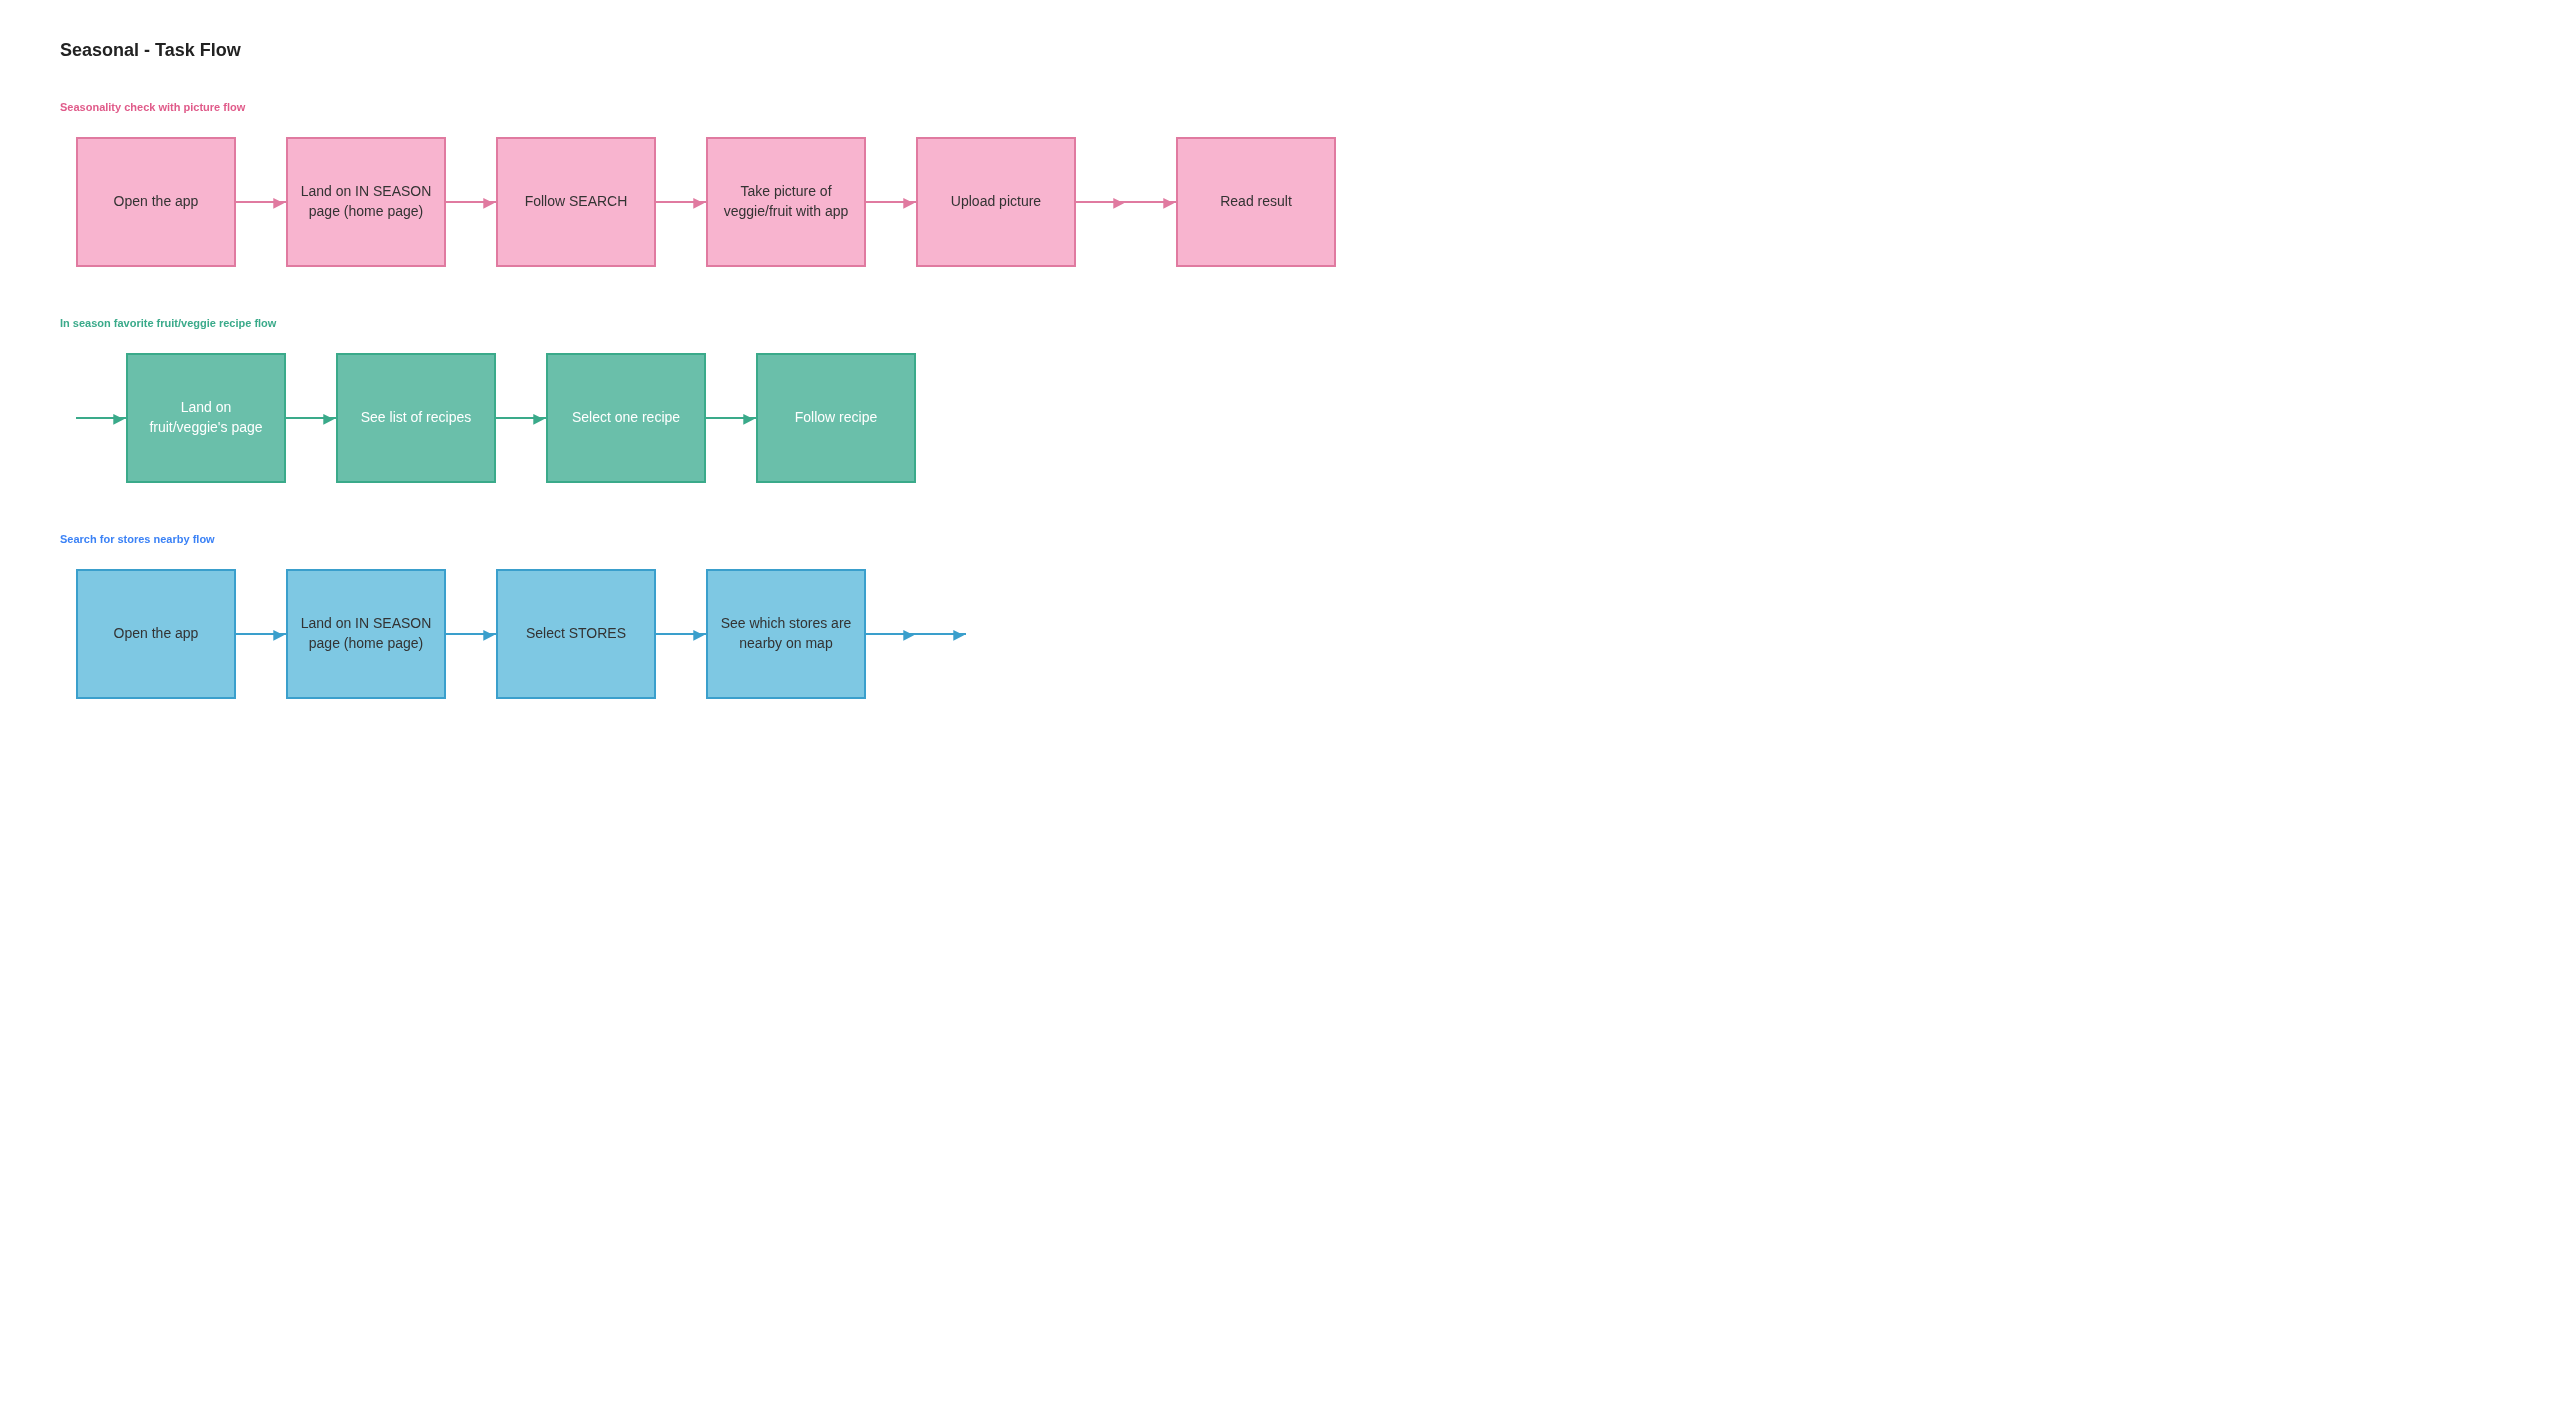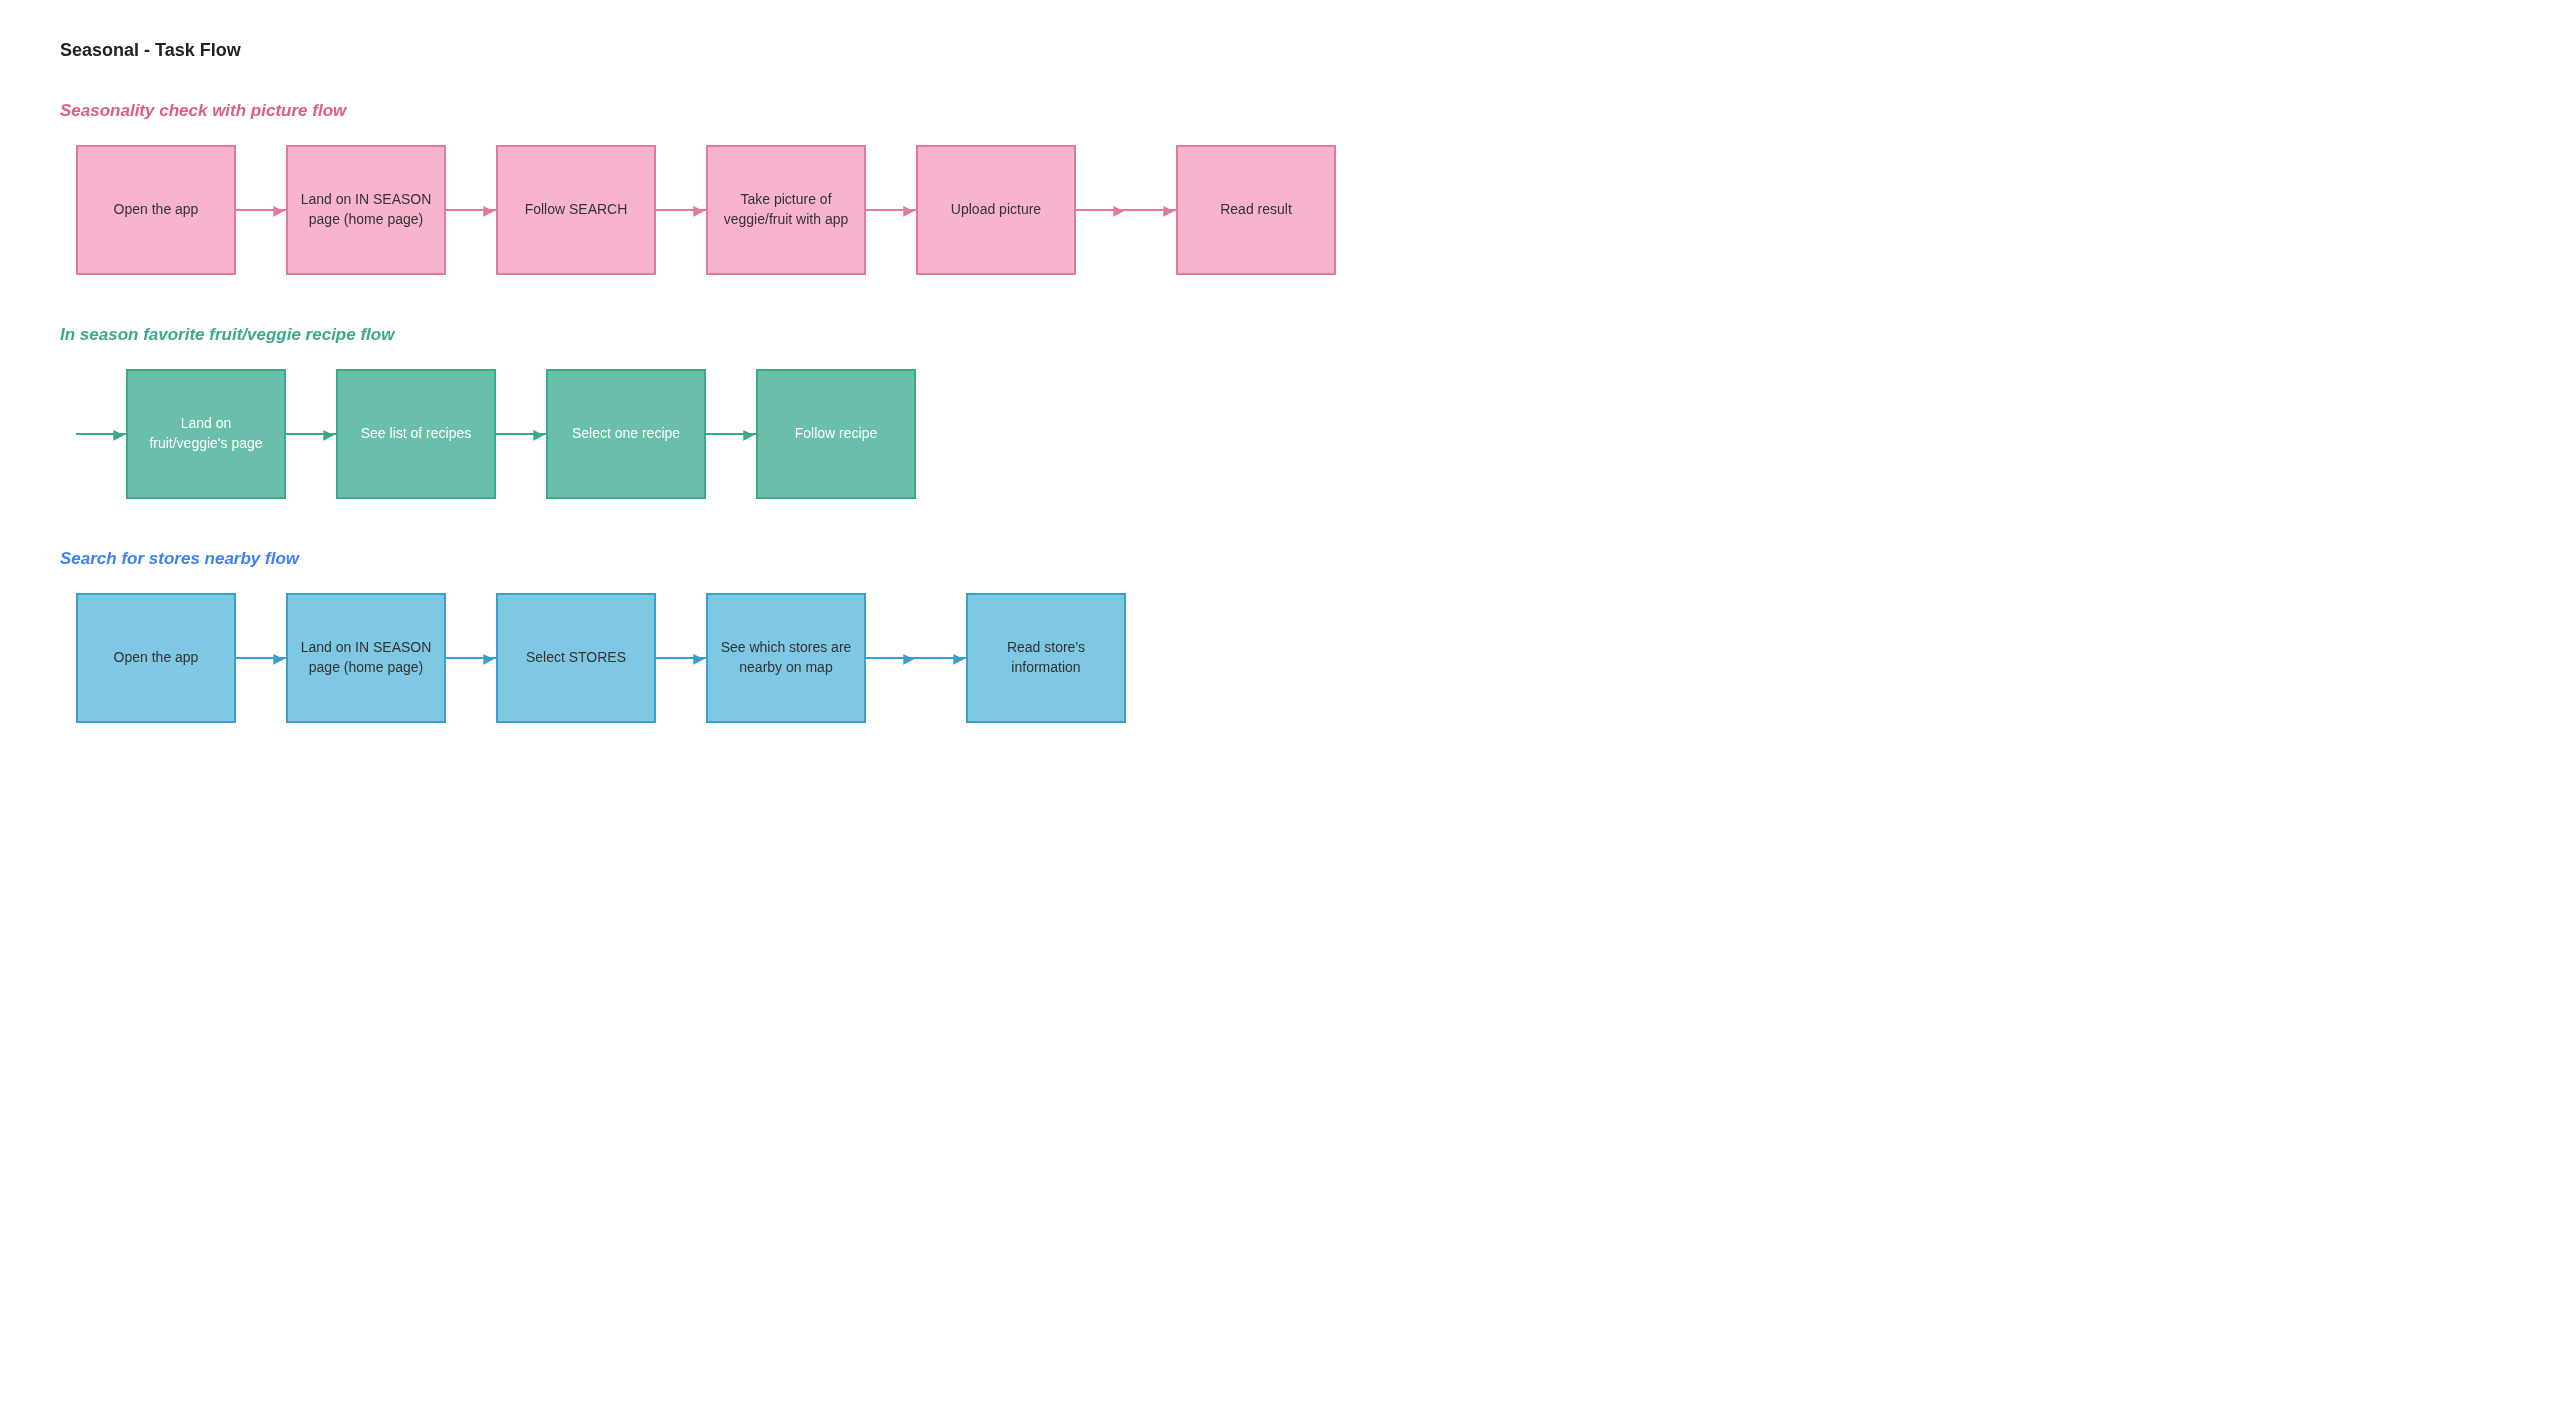--- a/index.html
+++ b/index.html
@@ -12,24 +12,23 @@
     .page-title {
       font-size: 18px;
       font-weight: bold;
       color: #222;
       margin-bottom: 40px;
     }
     .flow-section {
       margin-bottom: 50px;
     }
     .flow-label {
-      font-size: 17px;
+      font-size: 11px;
       font-weight: bold;
       margin-bottom: 24px;
-      font-style: italic;
     }
     .flow-row {
       display: flex;
       flex-wrap: nowrap;
       gap: 0;
       padding-left: 16px;
     }
     .flow-box {
       width: 160px;
       min-height: 130px;
@@ -135,16 +134,15 @@
       <div class="flow-row">
         <div class="flow-box">Open the app</div>
         <div class="arrow"></div>
         <div class="flow-box">Land on IN SEASON page (home page)</div>
         <div class="arrow"></div>
         <div class="flow-box">Select STORES</div>
         <div class="arrow"></div>
         <div class="flow-box">See which stores are nearby on map</div>
         <div class="arrow"></div>
         <div class="arrow"></div>
-        <div class="flow-box">Read store's information</div>
       </div>
     </div>
   </div>
 
 </body></html>

